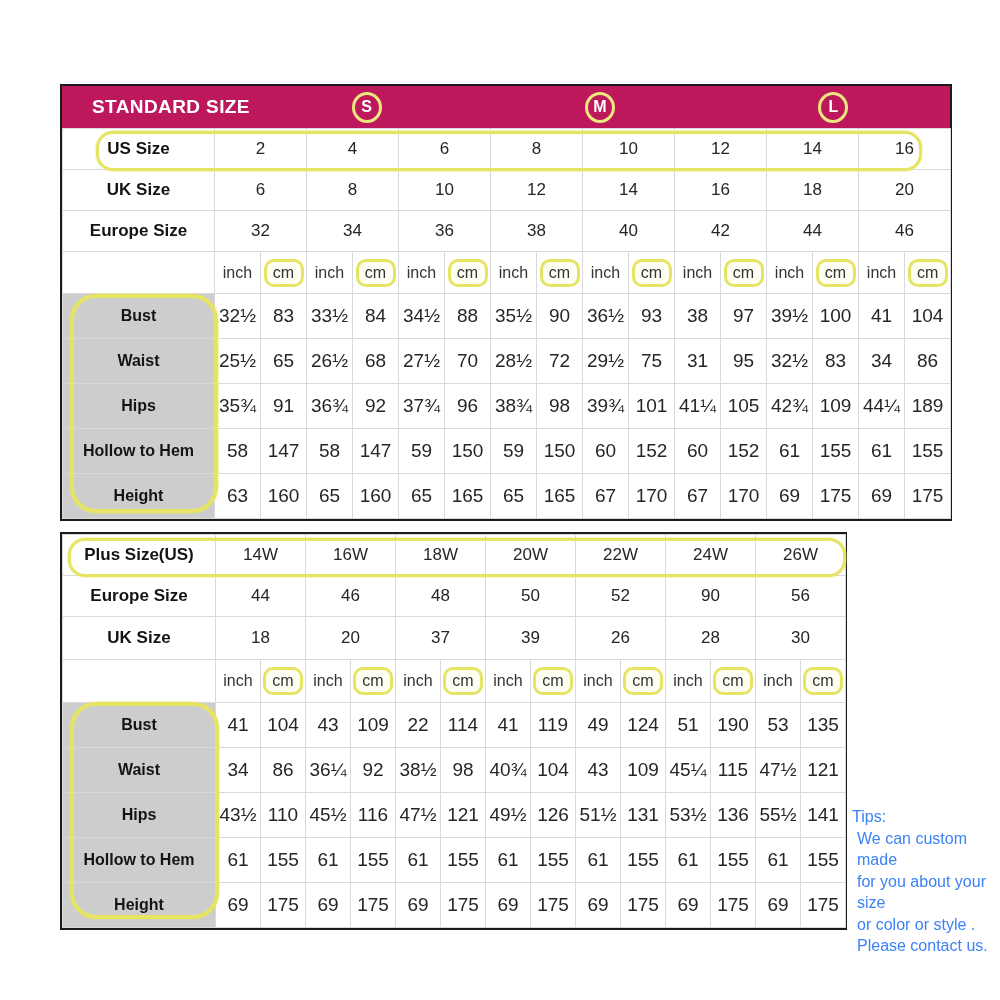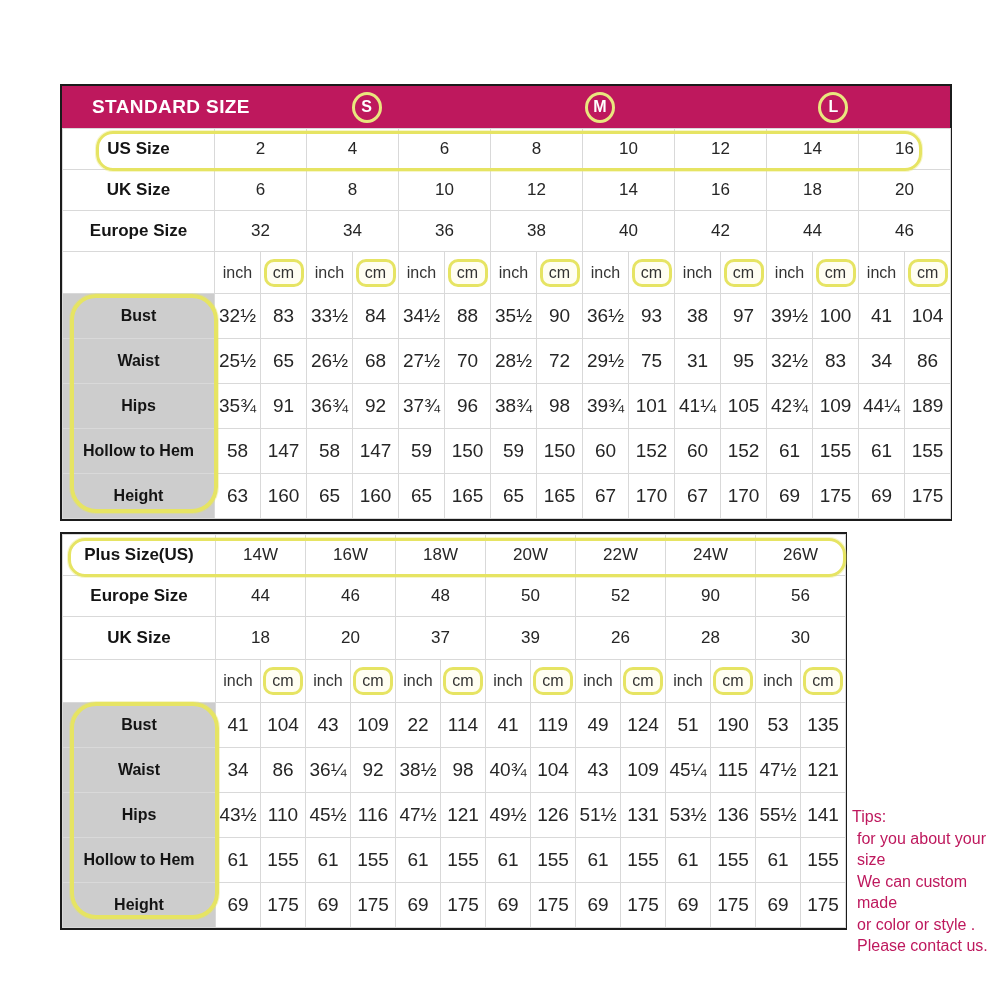--- a/index.html
+++ b/index.html
@@ -44,21 +44,21 @@
   
   .hl{position:absolute;border:3px solid #e6e463;border-radius:20px;
     pointer-events:none;box-shadow:0 0 0 1px rgba(230,228,99,.35);}
   .hl-us-row{left:34px;top:45px;width:820px;height:34px;border-radius:17px;}
   .hl-labels-top{left:8px;top:208px;width:140px;height:211px;border-radius:26px;border-width:4px;}
   .hl-plus-row{left:6px;top:4px;width:772px;height:33px;border-radius:17px;}
   .hl-labels-bottom{left:8px;top:168px;width:141px;height:209px;border-radius:26px;border-width:4px;}
 
   
   .tips{position:absolute;left:852px;top:806px;width:146px;
-    color:#be185d;font-size:16px;line-height:21.5px;}
+    color:#3b82f6;font-size:16px;line-height:21.5px;}
   .tips .tips-line{padding-left:5px;}
 </style>
 </head>
 <body>
 
 <div>
 
   <div class="wrap wrap-top">
     <div class="black-bar">
       <div class="bar-title">STANDARD SIZE</div>
@@ -401,19 +401,19 @@
             <td class="measure-val">175</td>
           </tr>
         </tbody>
     </table>
     <div class="hl hl-plus-row"></div>
     <div class="hl hl-labels-bottom"></div>
   </div>
 
   <div class="tips">
     <div class="tips-title">Tips:</div>
+    <div class="tips-line">We can custom made</div>
     <div class="tips-line">for you about your size</div>
-    <div class="tips-line">We can custom made</div>
     <div class="tips-line">or color or style .</div>
     <div class="tips-line">Please contact us.</div>
   </div>
 
 </div>
 
 </body></html>

